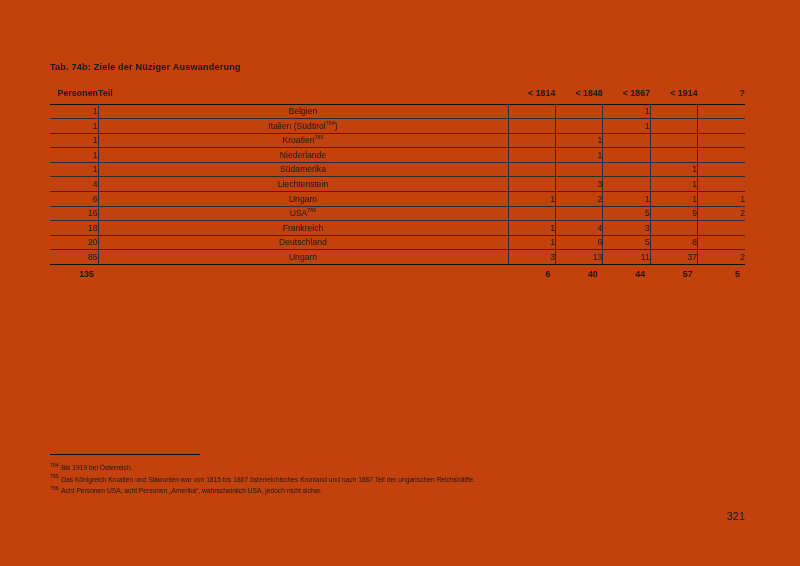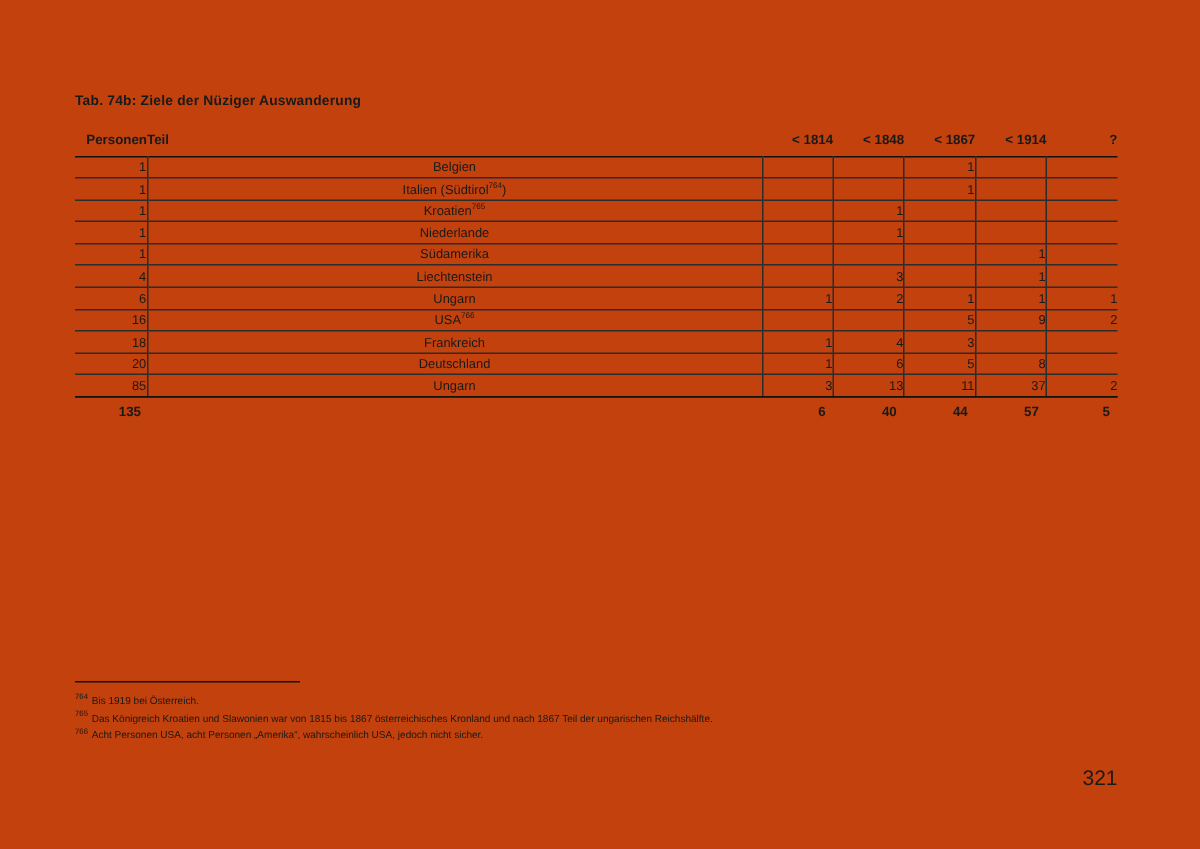--- a/index.html
+++ b/index.html
@@ -151,21 +151,21 @@
     margin-right: 2.5px;
   }
 
   
   .page-number {
     position: absolute;
     left: 0;
     top: 510px;
     width: 745px;
     text-align: right;
-    font-size: 14px;
+    font-size: 11px;
   }
 </style>
 </head>
 <body>
 
 <div class="page">
 
   <div class="caption">Tab. 74b: Ziele der Nüziger Auswanderung</div>
 
   <div class="tbl-wrap">

